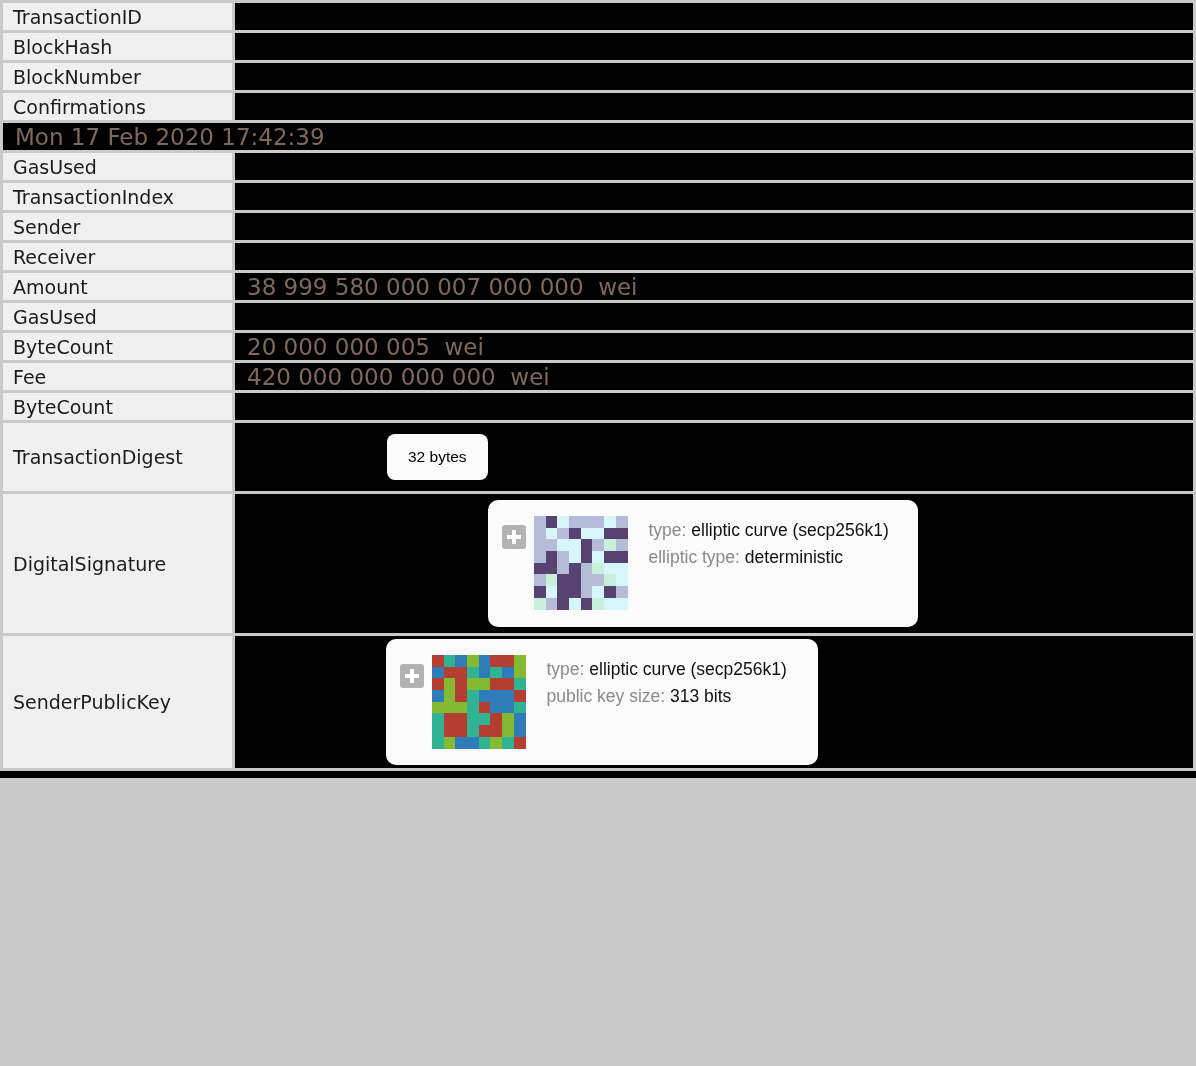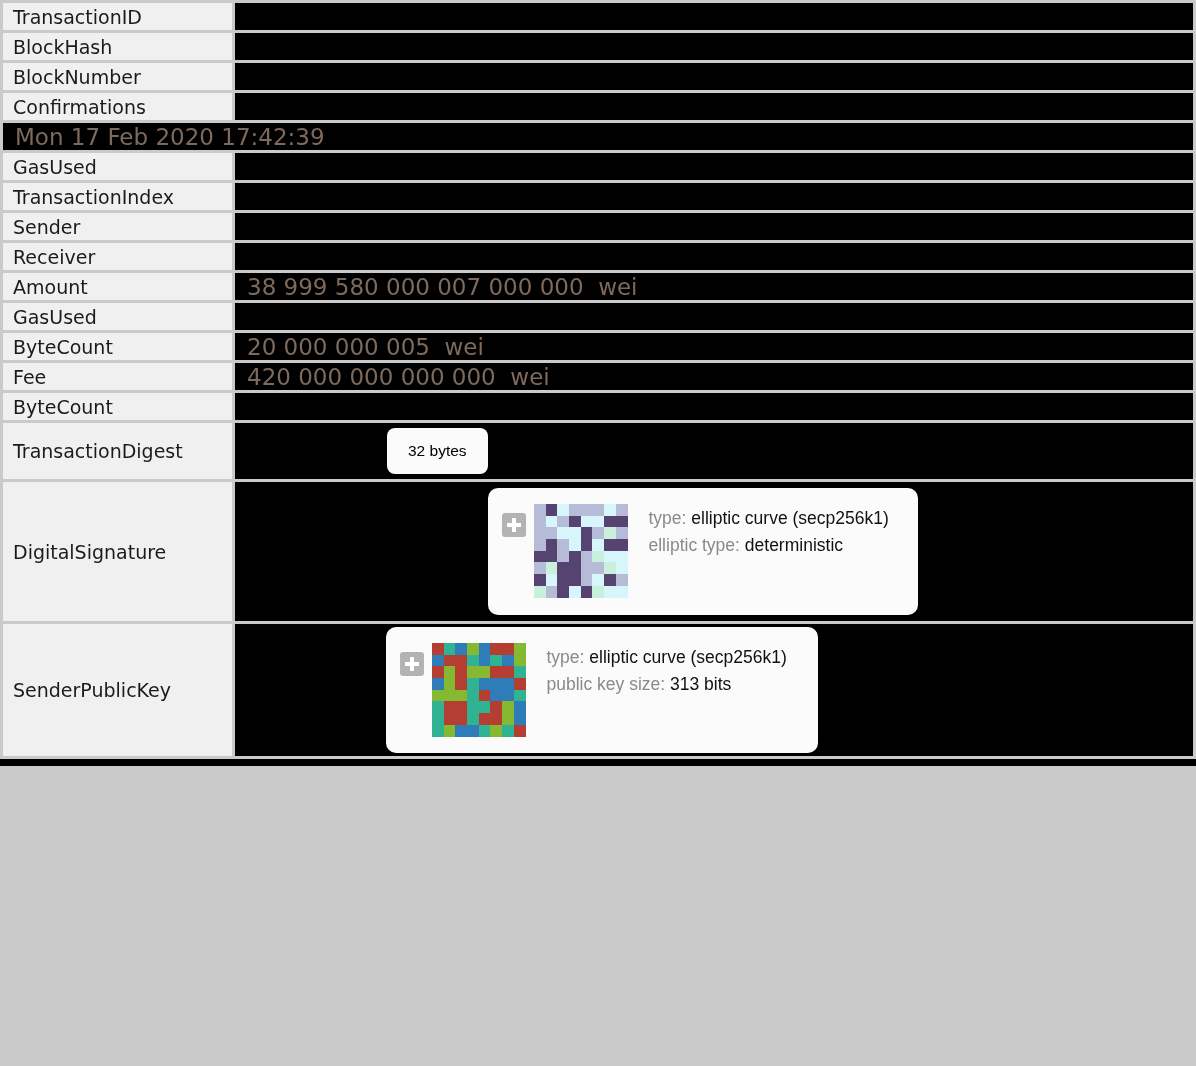--- a/index.html
+++ b/index.html
@@ -8,21 +8,21 @@
   .wrap {
     width: 1196px;
     height: 1066px;
     background: #cacaca;
     padding: 3px 3px 0 3px;
     overflow: hidden;
   }
 
   .row { display: flex; gap: 3px; margin-bottom: 3px; align-items: stretch; }
   .r-std    { height: 27px; }
-  .r-digest { height: 56px; }
+  .r-digest { height: 68px; }
   .r-sig    { height: 139px; }
   .r-key    { height: 132px; }
 
   .label-cell {
     width: 229px;
     flex: 0 0 229px;
     background: #f0f0f0;
     color: #1b1b1b;
     font-size: 19px;
     display: flex;

